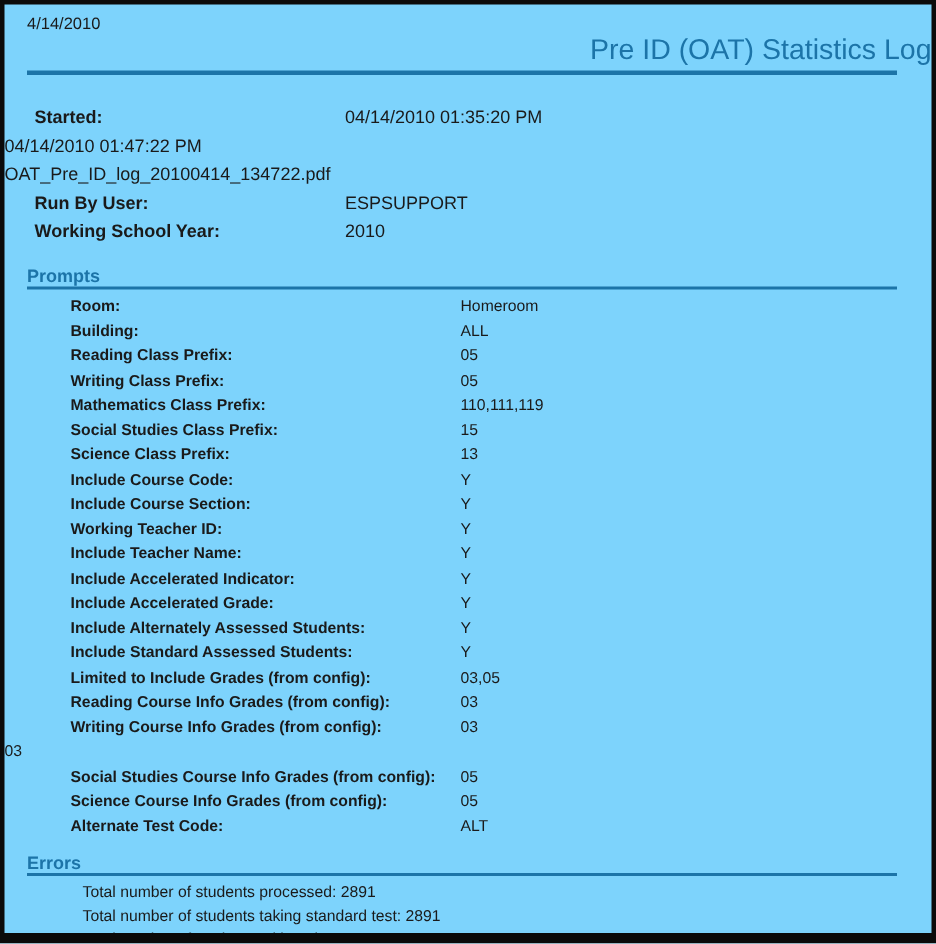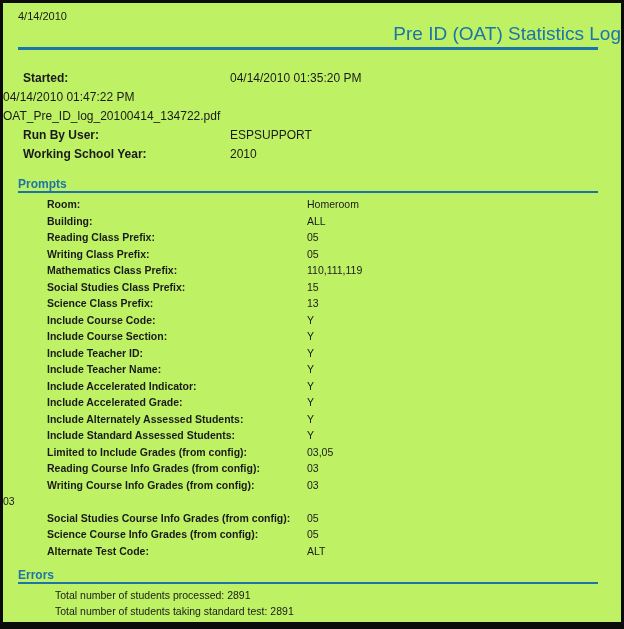--- a/index.html
+++ b/index.html
@@ -7,21 +7,21 @@
     padding: 0;
     background: #ffffff;
     font-family: "Liberation Sans", sans-serif;
     color: #1a1a1a;
   }
   .page {
     position: relative;
     width: 624px;
     height: 629px;
     box-sizing: border-box;
-    background: #bef264;
+    background: #7dd3fc;
     border: 3px solid #0b0b0b;
     border-bottom-width: 7px;
     overflow: hidden;
   }
   .report-date {
     padding: 7px 0 0 15px;
     font-size: 11px;
     line-height: 13px;
     color: #1a1a1a;
   }
@@ -160,21 +160,21 @@
           <span class="row-label">Include Course Code:</span>
           <span class="row-value">Y</span>
         </div>
 
         <div class="prompt-row">
           <span class="row-label">Include Course Section:</span>
           <span class="row-value">Y</span>
         </div>
 
         <div class="prompt-row">
-          <span class="row-label">Include Teacher ID:</span>
+          <span class="row-label">Working Teacher ID:</span>
           <span class="row-value">Y</span>
         </div>
 
         <div class="prompt-row">
           <span class="row-label">Include Teacher Name:</span>
           <span class="row-value">Y</span>
         </div>
 
         <div class="prompt-row">
           <span class="row-label">Include Accelerated Indicator:</span>

